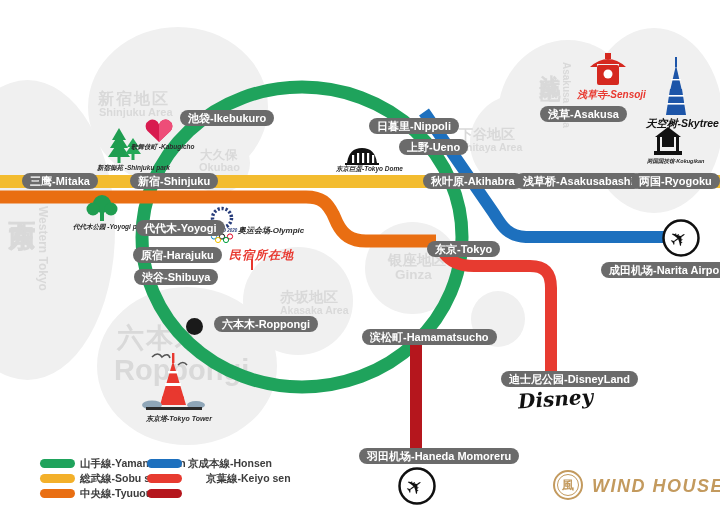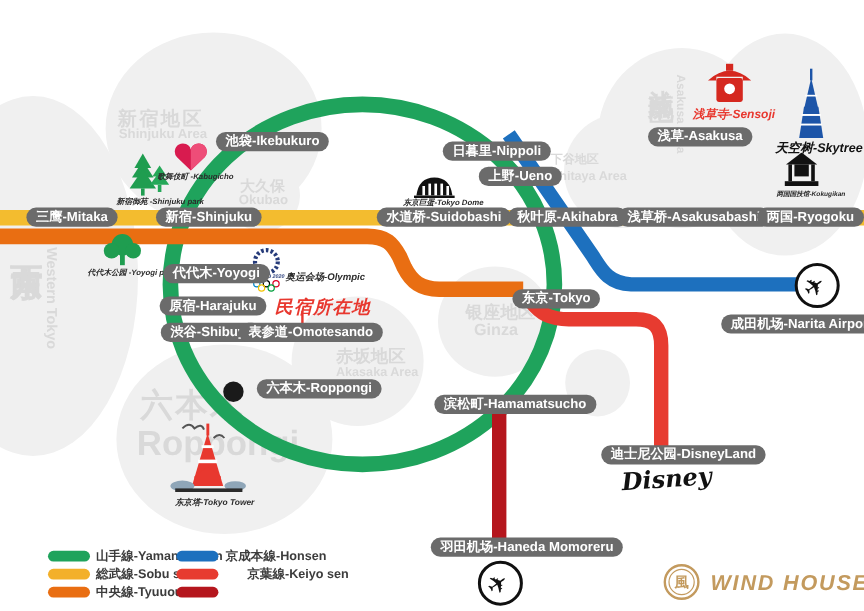--- a/index.html
+++ b/index.html
@@ -48,21 +48,21 @@
   <div class="blob" style="left:470px;top:95px;width:95px;height:95px;"></div>
   <div class="blob" style="left:243px;top:247px;width:110px;height:108px;"></div>
   <div class="blob" style="left:365px;top:222px;width:95px;height:92px;"></div>
   <div class="blob" style="left:97px;top:287px;width:180px;height:158px;"></div>
   <div class="blob" style="left:471px;top:291px;width:54px;height:56px;"></div>
 
   <div class="area" style="left:98px;top:89px;font-size:16px;letter-spacing:2px;">新宿地区</div>
   <div class="area" style="left:99px;top:106px;font-size:11px;">Shinjuku Area</div>
   <div class="area" style="left:200px;top:147px;font-size:12.5px;">大久保</div>
   <div class="area" style="left:199px;top:161px;font-size:11px;">Okubao</div>
-  <div class="area" style="left:459px;top:126px;font-size:10px;font-family:Liberation Mono, monospace;">下谷地区</div>
+  <div class="area" style="left:459px;top:126px;font-size:14px;font-family:Liberation Mono, monospace;">下谷地区</div>
   <div class="area" style="left:459px;top:141px;font-size:10.5px;">Shitaya Area</div>
   <div class="area vert" style="left:536px;top:58px;font-size:21px;height:140px;letter-spacing:3px;">浅草地区</div>
   <div class="area vert" style="left:561px;top:62px;font-size:10px;height:130px;">Asakusa Area</div>
   <div class="area" style="left:280px;top:288px;font-size:14.5px;">赤坂地区</div>
   <div class="area" style="left:280px;top:304px;font-size:10.5px;">Akasaka Area</div>
   <div class="area" style="left:388px;top:251px;font-size:14.5px;">银座地区</div>
   <div class="area" style="left:395px;top:267px;font-size:13.5px;">Ginza</div>
   <div class="area" style="left:117px;top:320px;font-size:27px;letter-spacing:2px;">六本木</div>
   <div class="area" style="left:114px;top:354px;font-size:29px;">Roppongi</div>
   <div class="area vert" style="left:4px;top:200px;font-size:27px;height:155px;">西东京方面</div>
@@ -152,43 +152,41 @@
   </svg>
 
   <div class="dot"></div>
   <div class="ptr"></div>
 
   <div class="lm" style="left:97px;top:164px;font-size:6.5px;">新宿御苑 -Shinjuku park</div>
   <div class="lm" style="left:131px;top:143px;font-size:6.5px;">歌舞伎町 -Kabugicho</div>
   <div class="lm" style="left:73px;top:223px;font-size:6.5px;">代代木公园 -Yoyogi park</div>
   <div class="lm" style="left:210px;top:228px;font-size:4.5px;color:#273c7a;">TOKYO 2020</div>
   <div class="lm" style="left:238px;top:225px;font-size:8px;">奥运会场-Olympic</div>
-  <div class="lm red-note" style="left:229px;top:247px;font-size:15px;letter-spacing:1px;text-align:right;">民宿所在地</div>
+  <div class="lm red-note" style="left:229px;top:247px;font-size:12px;letter-spacing:1px;text-align:right;">民宿所在地</div>
   <div class="lm" style="left:336px;top:165px;font-size:6.5px;">东京巨蛋-Tokyo Dome</div>
   <div class="lm red-note" style="left:577px;top:88px;font-size:10px;">浅草寺-Sensoji</div>
   <div class="lm" style="left:646px;top:117px;font-size:10.5px;color:#111;">天空树-Skytree</div>
   <div class="lm" style="left:647px;top:158px;font-size:5.5px;">两国国技馆-Kokugikan</div>
   <div class="lm" style="left:146px;top:414px;font-size:7px;">东京塔-Tokyo Tower</div>
   <div class="disney">Disney</div>
 
   <div class="badge" style="left:22px;top:173px;">三鹰-Mitaka</div>
   <div class="badge" style="left:130px;top:173px;">新宿-Shinjuku</div>
-  <div class="badge" style="left:314px;top:173px;">水道桥-Suidobashi</div>
   <div class="badge" style="left:423px;top:173px;">秋叶原-Akihabra</div>
   <div class="badge" style="left:515px;top:173px;">浅草桥-Asakusabashi</div>
   <div class="badge" style="left:631px;top:173px;">两国-Ryogoku</div>
   <div class="badge" style="left:180px;top:110px;">池袋-Ikebukuro</div>
   <div class="badge" style="left:369px;top:118px;">日暮里-Nippoli</div>
   <div class="badge" style="left:399px;top:139px;">上野-Ueno</div>
   <div class="badge" style="left:540px;top:106px;">浅草-Asakusa</div>
   <div class="badge" style="left:427px;top:241px;">东京-Tokyo</div>
   <div class="badge" style="left:136px;top:220px;">代代木-Yoyogi</div>
   <div class="badge" style="left:133px;top:247px;">原宿-Harajuku</div>
   <div class="badge" style="left:134px;top:269px;">渋谷-Shibuya</div>
-  <div class="badge" style="left:199px;top:269px;">表参道-Omotesando</div>
   <div class="badge" style="left:214px;top:316px;">六本木-Roppongi</div>
   <div class="badge" style="left:362px;top:329px;">滨松町-Hamamatsucho</div>
   <div class="badge" style="left:601px;top:262px;">成田机场-Narita Airport</div>
   <div class="badge" style="left:501px;top:371px;">迪士尼公园-DisneyLand</div>
   <div class="badge" style="left:359px;top:448px;">羽田机场-Haneda Momoreru</div>
 
   <span class="plane" style="left:670px;top:227px;">✈</span>
   <span class="plane" style="left:406px;top:475px;">✈</span>
 
   <div class="lg-pill" style="left: 40px; top: 459px; background: rgb(31, 163, 92);"></div>

